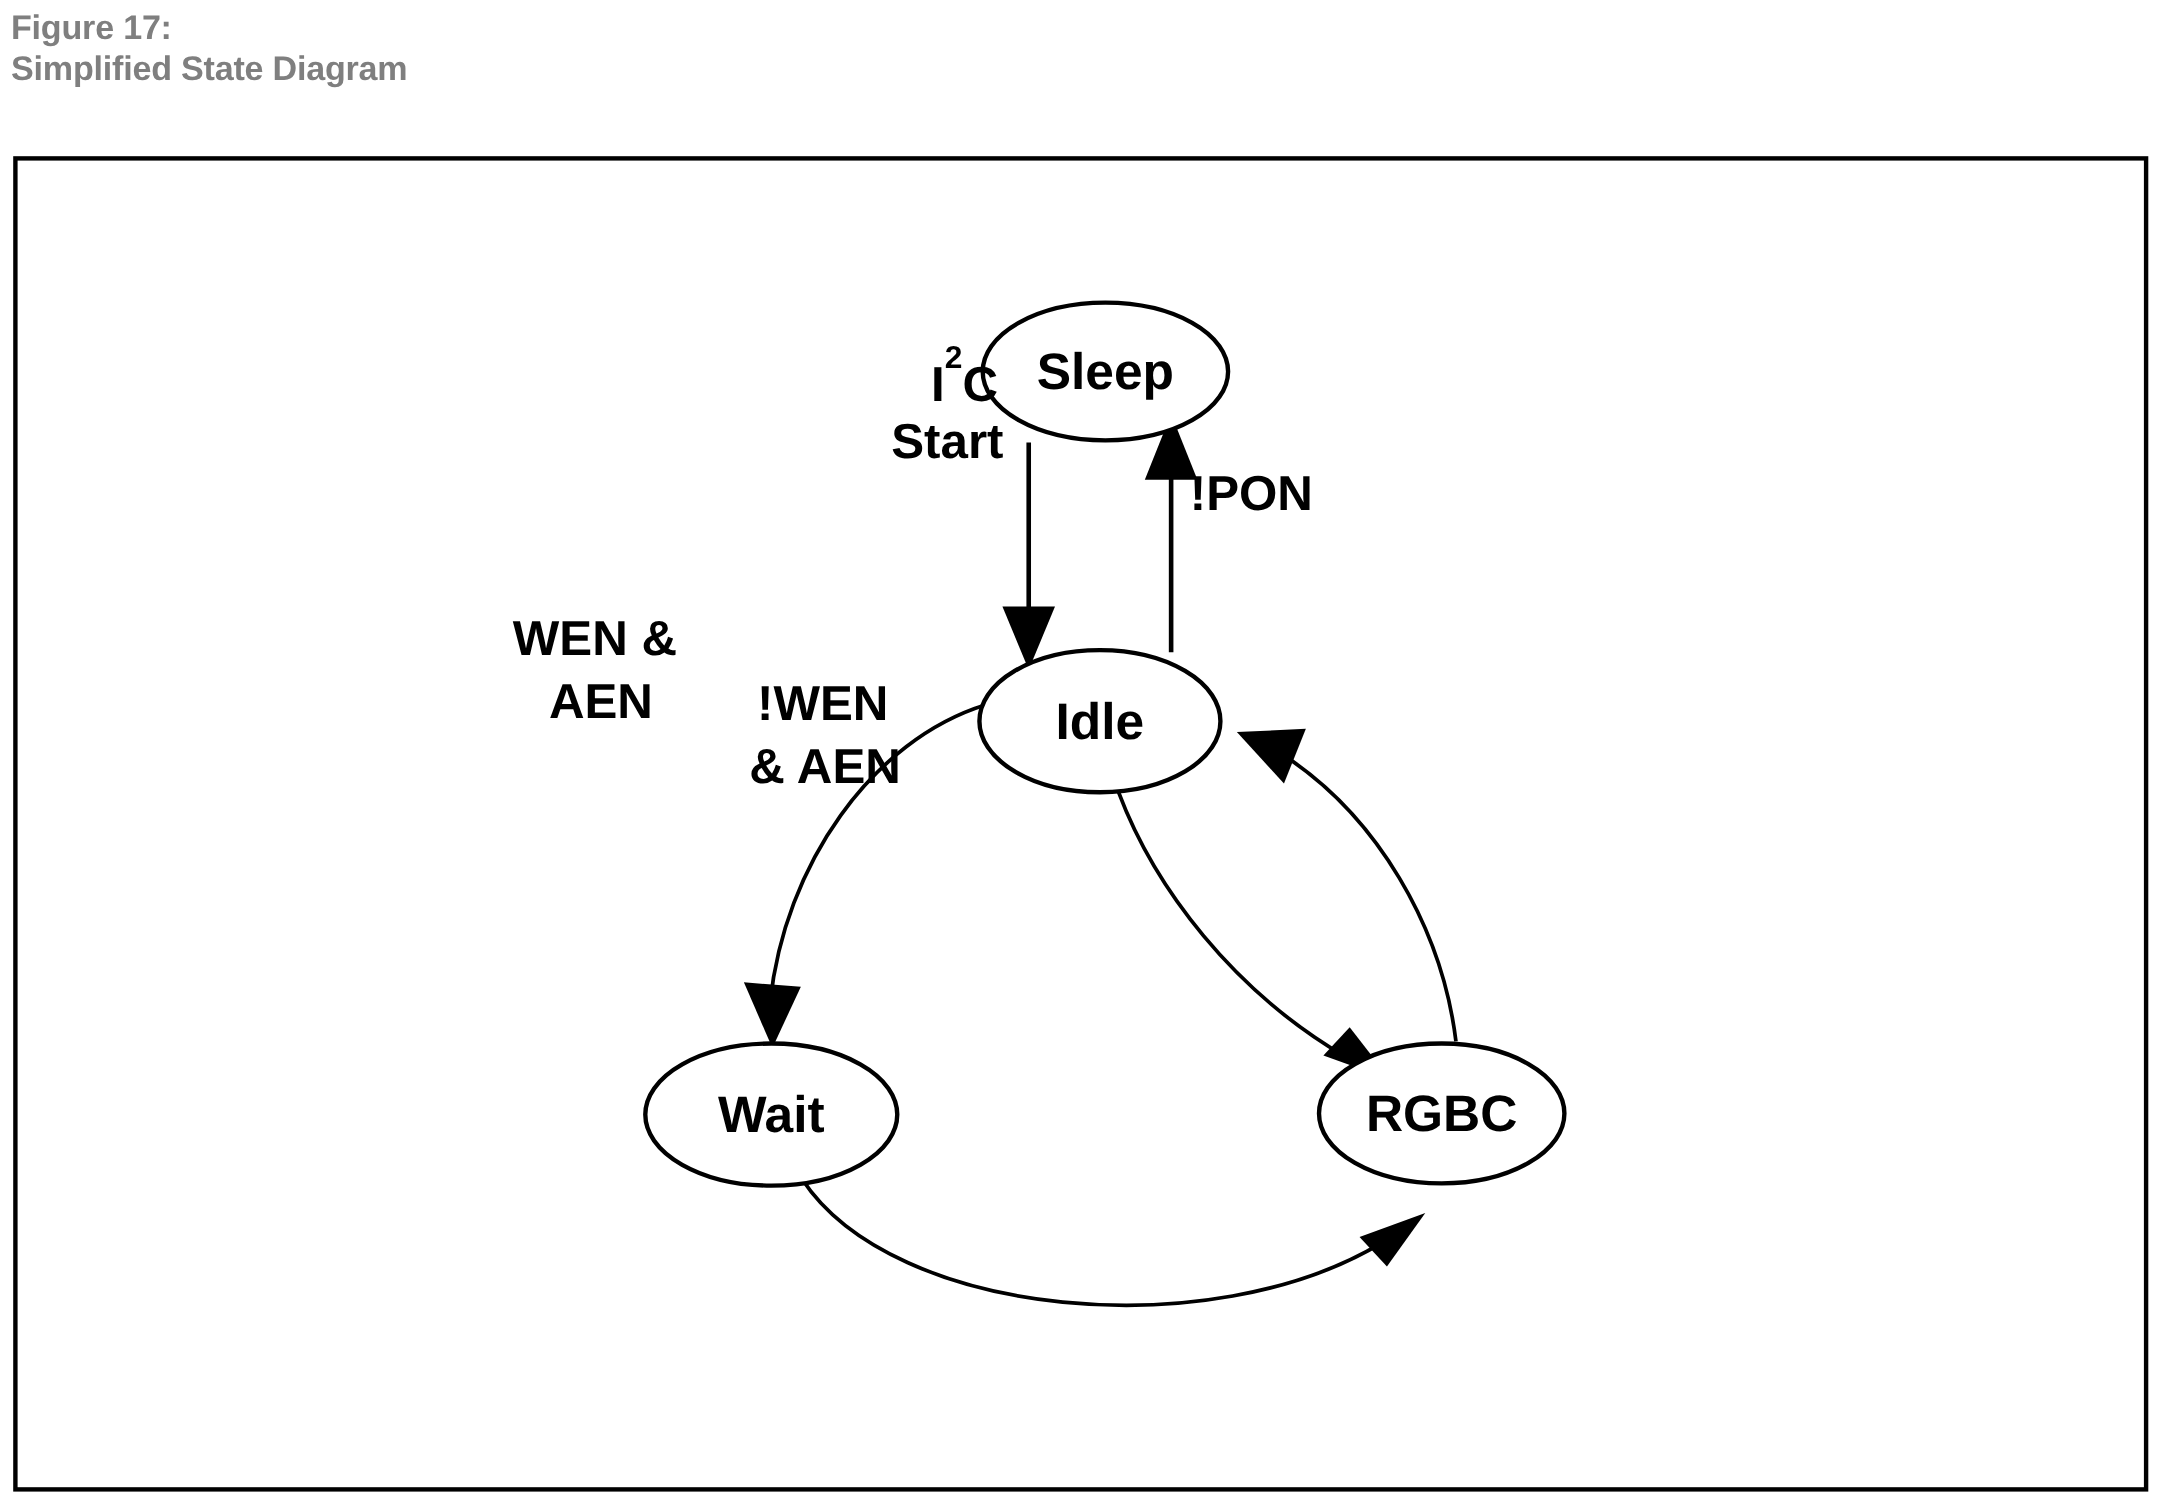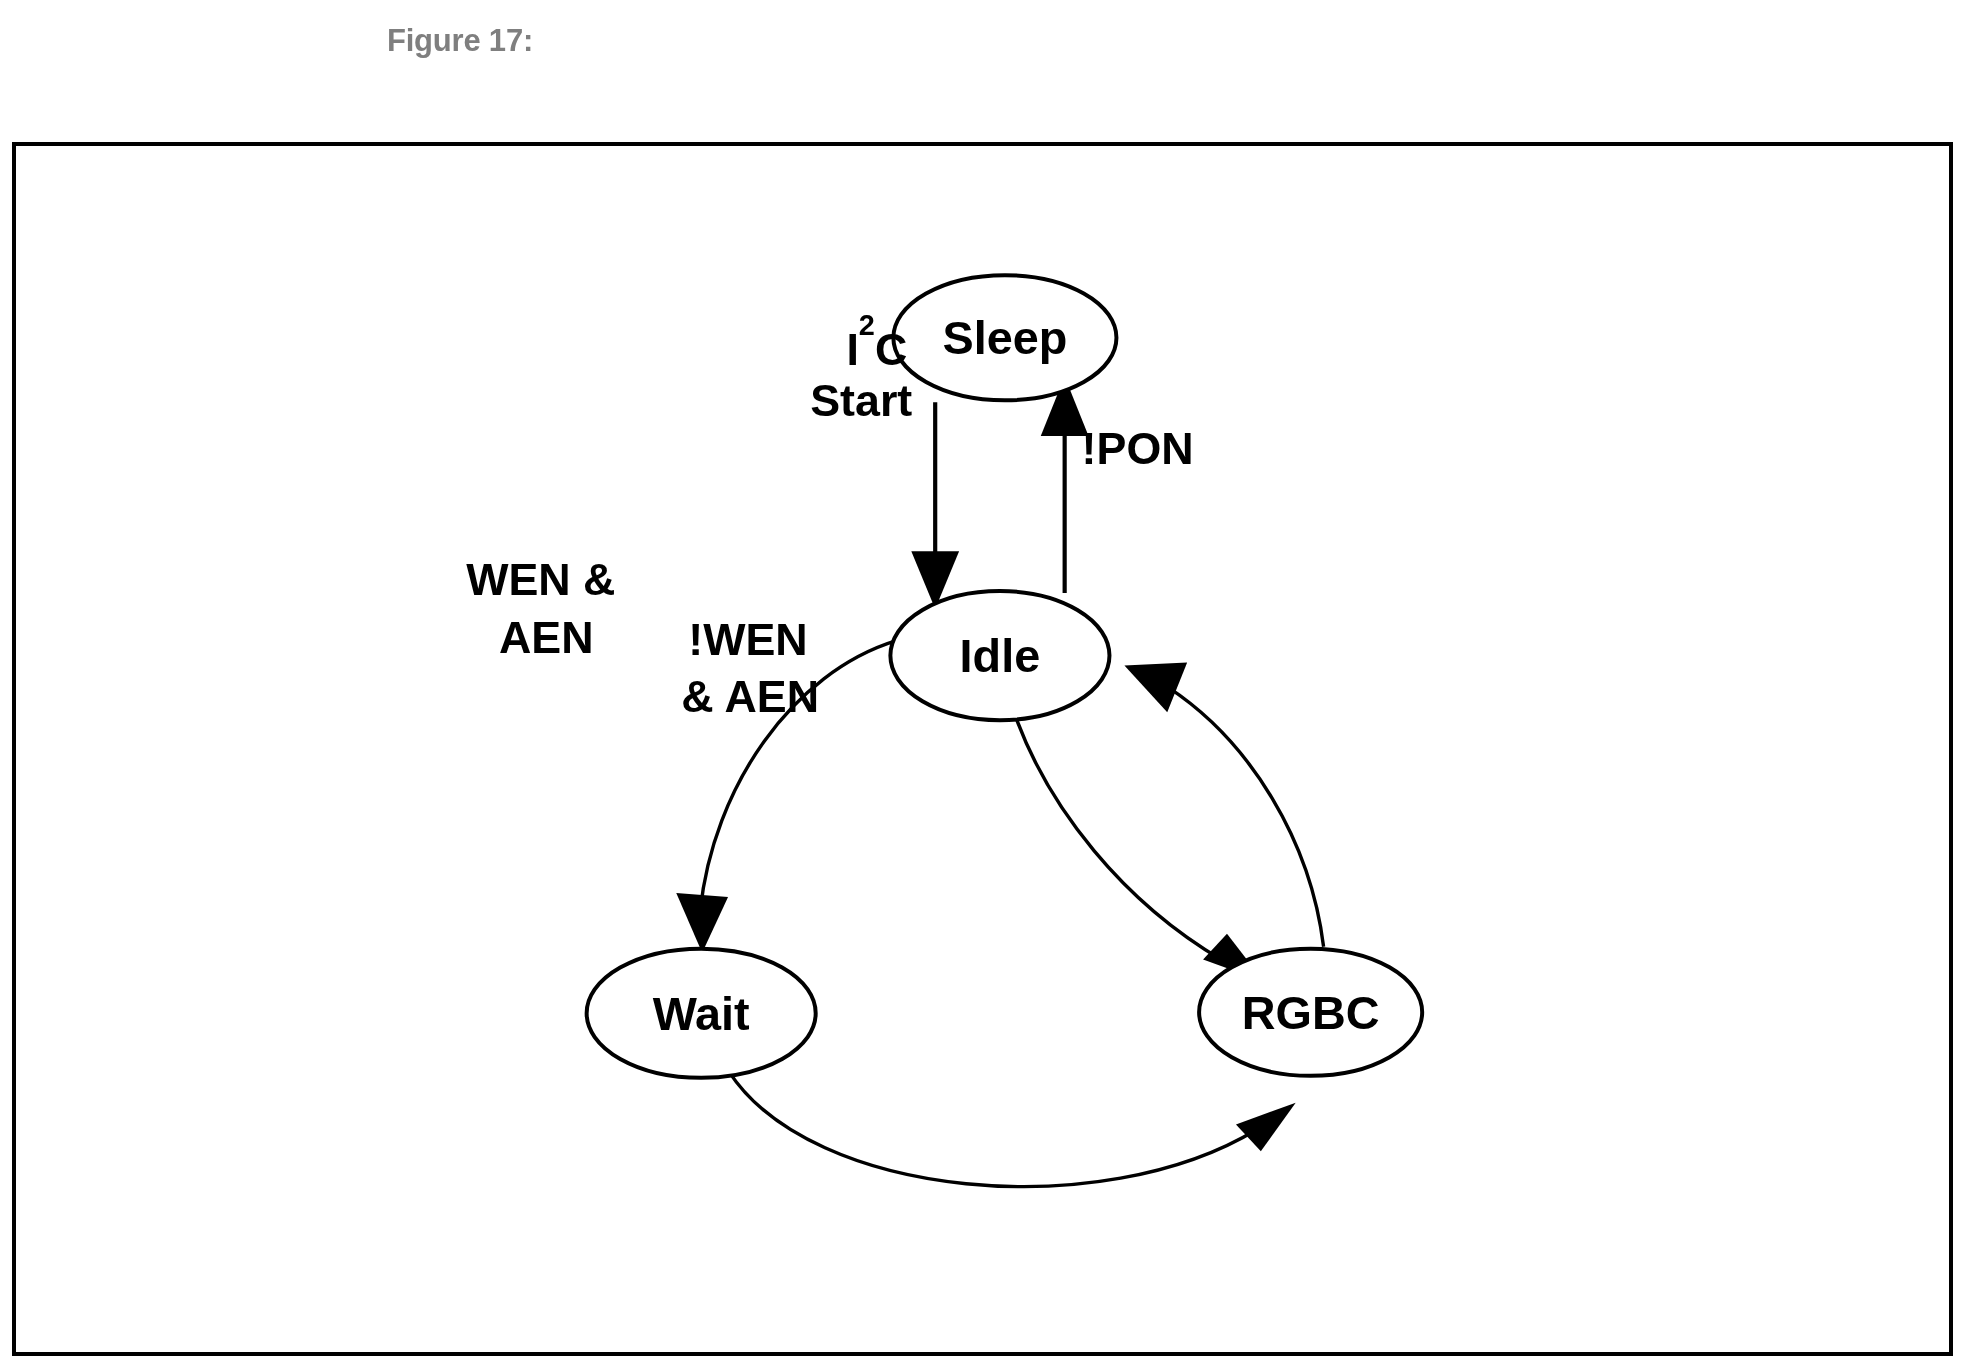--- a/index.html
+++ b/index.html
@@ -10,28 +10,27 @@
   body {
     width: 1966px;
     height: 1372px;
     font-family: "Liberation Sans", sans-serif;
     position: relative;
     overflow: hidden;
   }
   #figure-caption {
     position: absolute;
     left: 10px;
-    top: 22px;
+    top: 6px;
     width: 900px;
     color: #7f7f7f;
     font-weight: bold;
     font-size: 31px;
     line-height: 1.22;
     letter-spacing: -0.2px;
-    text-align: center;
   }
   #figure-caption .cap-line {
     display: block;
     white-space: nowrap;
   }
   #diagram-frame {
     position: absolute;
     left: 12px;
     top: 142px;
     width: 1941px;
@@ -86,20 +85,21 @@
     baseline-shift: super;
   }
   .label-right { text-anchor: end; }
   .label-left  { text-anchor: start; }
 </style>
 </head>
 <body>
 
 <div id="figure-caption">
   <span class="cap-line">Figure 17:</span>
+  <span class="cap-line">Simplified State Diagram</span>
 </div>
 
 <div id="diagram-frame">
   <svg id="state-diagram-svg" viewBox="0 0 1941 1214" preserveAspectRatio="none">
 
     <g>
       <line class="edge-path-straight" x1="923" y1="258" x2="923" y2="430"></line>
       <polygon class="arrow-head" points="923,466 899,408 947,408"></polygon>
     </g>
 

